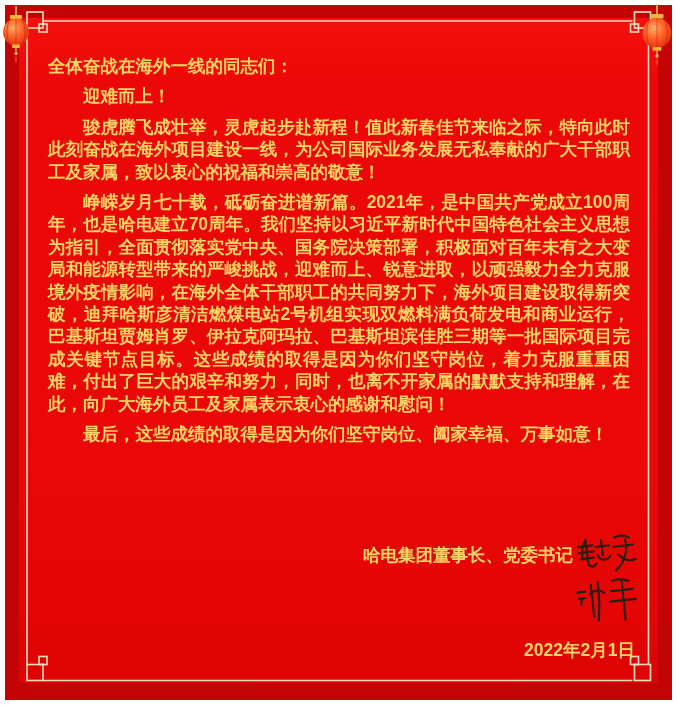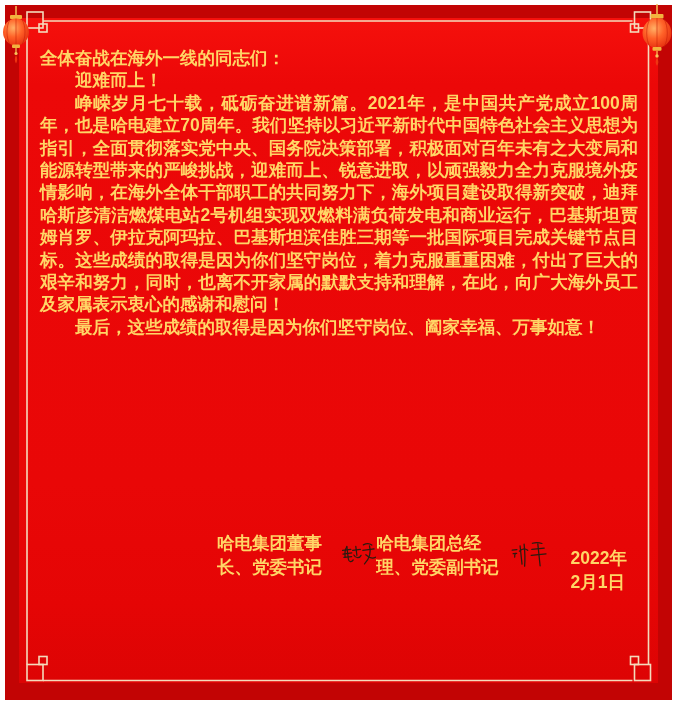--- a/index.html
+++ b/index.html
@@ -12,25 +12,25 @@
   .page{position:relative;width:677px;height:712px;background:var(--bg-white);}
   .card{position:absolute;left:5px;top:5px;width:667px;height:695px;background:var(--red-dark);}
   .card-inner{position:absolute;left:14px;top:13px;right:14px;bottom:17px;
     background:linear-gradient(180deg,#f5100c 0%,#ec0808 10%,#e90707 70%,#e50505 88%,#dd0404 100%);}
   .frame-svg{position:absolute;left:0;top:0;pointer-events:none;}
   .lantern{position:absolute;pointer-events:none;}
 
   .letter{position:absolute;left:40px;top:47px;width:598px;color:var(--gold);
     font-size:17.5px;line-height:22.4px;font-weight:bold;text-align:justify;
     letter-spacing:0;}
-  .letter p{text-indent:2em;margin:0;}
+  .letter p{text-indent:2em;margin:8px;}
   .letter .salutation{text-indent:0;}
 
   .sign-block{position:absolute;right:40px;top:532px;width:420px;
-    display:flex;align-items:flex-start;color:var(--gold);
+    display:flex;flex-direction:column;align-items:flex-end;color:var(--gold);
     font-size:17.5px;font-weight:bold;}
   .sign-row{display:flex;align-items:center;justify-content:flex-end;height:46px;}
   .sign-row .sig{margin-left:4px;}
   .date-row{margin-top:14px;padding-right:2px;height:24px;margin-left:24px;}
 </style>
 </head>
 <body>
 
 <div class="page">
 
@@ -89,20 +89,21 @@
     <path d="M11,15 C6.6,22 6.6,36 11,43 M18,14 V44 M25,15 C29.4,22 29.4,36 25,43" stroke="#c61d05" stroke-width="1" fill="none" opacity="0.55"></path>
     <rect x="13.5" y="43" width="9" height="3.8" rx="1" fill="#f2b33e"></rect>
     <line x1="18" y1="47" x2="18" y2="51.5" stroke="#f7c35a" stroke-width="1.2"></line>
     <circle cx="18" cy="52" r="1.7" fill="#f7c35a"></circle>
     <path d="M18,53.5 C16.2,56.5 16.2,59.5 18,62 C19.8,59.5 19.8,56.5 18,53.5 Z" fill="#ef3512"></path>
   </svg>
 
   <div class="letter">
     <p class="salutation">全体奋战在海外一线的同志们：</p>
     <p>迎难而上！</p>
+    <p>骏虎腾飞成壮举，灵虎起步赴新程！值此新春佳节来临之际，特向此时此刻奋战在海外项目建设一线，为公司国际业务发展无私奉献的广大干部职工及家属，致以衷心的祝福和崇高的敬意！</p>
     <p>峥嵘岁月七十载，砥砺奋进谱新篇。2021年，是中国共产党成立100周年，也是哈电建立70周年。我们坚持以习近平新时代中国特色社会主义思想为指引，全面贯彻落实党中央、国务院决策部署，积极面对百年未有之大变局和能源转型带来的严峻挑战，迎难而上、锐意进取，以顽强毅力全力克服境外疫情影响，在海外全体干部职工的共同努力下，海外项目建设取得新突破，迪拜哈斯彦清洁燃煤电站2号机组实现双燃料满负荷发电和商业运行，巴基斯坦贾姆肖罗、伊拉克阿玛拉、巴基斯坦滨佳胜三期等一批国际项目完成关键节点目标。这些成绩的取得是因为你们坚守岗位，着力克服重重困难，付出了巨大的艰辛和努力，同时，也离不开家属的默默支持和理解，在此，向广大海外员工及家属表示衷心的感谢和慰问！</p>
     <p>最后，这些成绩的取得是因为你们坚守岗位、阖家幸福、万事如意！</p>
   </div>
 
   <div class="sign-block">
     <div class="sign-row">
       <span>哈电集团董事长、党委书记</span>
       <svg class="sig" width="60" height="44" viewBox="0 0 58 40">
         <g stroke="#2b1b10" stroke-width="2.1" fill="none" stroke-linecap="round" transform="rotate(-7 29 20)">
           <path d="M5,21 C5,13 7,7 10,4"></path>
@@ -114,21 +115,20 @@
           <path d="M19,11 H32"></path>
           <path d="M20,19 C22,25 29,26 32,21"></path>
           <path d="M38,4 C43,2 49,3 52,6"></path>
           <path d="M36,13 H55"></path>
           <path d="M48,7 C50,16 46,28 36,36"></path>
           <path d="M40,21 C45,27 51,29 56,27"></path>
         </g>
       </svg>
     </div>
     <div class="sign-row">
-      <span>哈电集团总经理、党委副书记</span>
       <svg class="sig" width="62" height="50" viewBox="0 0 60 48">
         <g stroke="#2b1b10" stroke-width="2.1" fill="none" stroke-linecap="round" transform="rotate(-6 30 24)">
           <path d="M3,13 H11"></path>
           <path d="M4,19 H10"></path>
           <path d="M6,25 C6,22 7,20 8,19"></path>
           <path d="M17,7 V38"></path>
           <path d="M15,16 C20,12 25,12 29,16"></path>
           <path d="M24,5 C24,18 23,32 21,42"></path>
           <path d="M38,5 C43,4 50,5 54,7"></path>
           <path d="M36,15 H57"></path>

